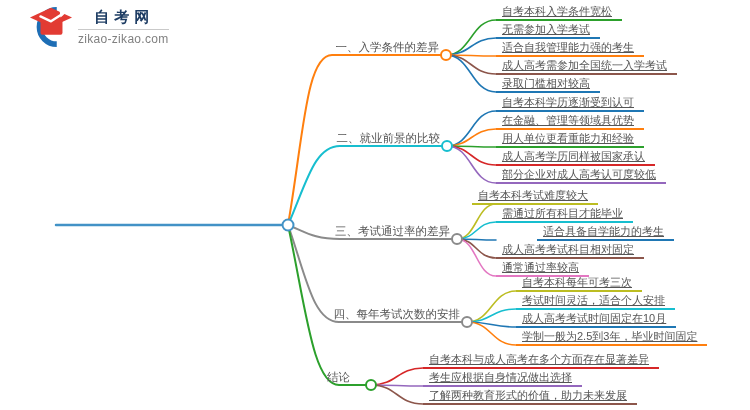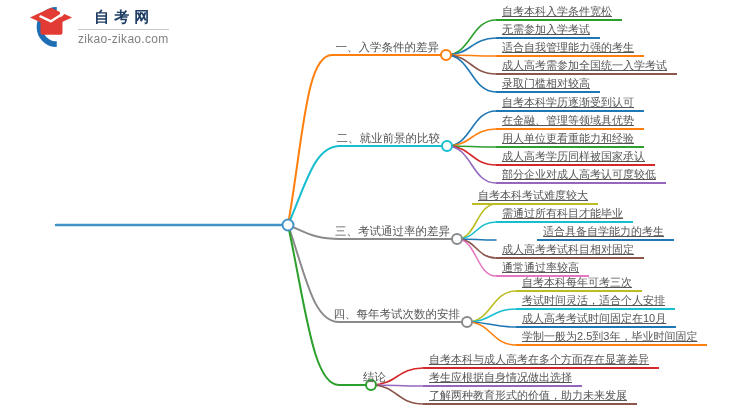--- a/index.html
+++ b/index.html
@@ -109,15 +109,15 @@
       <div class="mm-text mm-leaf" style="left: 496px; top: 260px; border-bottom-color: rgb(227, 119, 194);">通常通过率较高</div>
       <div class="mm-text mm-branch" style="right: 300px; top: 223px;">三、考试通过率的差异</div>
       <div class="mm-text mm-leaf" style="left: 516px; top: 275px; border-bottom-color: rgb(188, 189, 34);">自考本科每年可考三次</div>
       <div class="mm-text mm-leaf" style="left: 516px; top: 293px; border-bottom-color: rgb(23, 190, 207);">考试时间灵活，适合个人安排</div>
       <div class="mm-text mm-leaf" style="left: 516px; top: 311px; border-bottom-color: rgb(31, 119, 180);">成人高考考试时间固定在10月</div>
       <div class="mm-text mm-leaf" style="left: 516px; top: 329px; border-bottom-color: rgb(255, 127, 14);">学制一般为2.5到3年，毕业时间固定</div>
       <div class="mm-text mm-branch" style="right: 290px; top: 306px;">四、每年考试次数的安排</div>
       <div class="mm-text mm-leaf" style="left: 423px; top: 352px; border-bottom-color: rgb(214, 39, 40);">自考本科与成人高考在多个方面存在显著差异</div>
       <div class="mm-text mm-leaf" style="left: 423px; top: 370px; border-bottom-color: rgb(148, 103, 189);">考生应根据自身情况做出选择</div>
       <div class="mm-text mm-leaf" style="left: 423px; top: 388px; border-bottom-color: rgb(140, 86, 75);">了解两种教育形式的价值，助力未来发展</div>
-      <div class="mm-text mm-branch" style="right: 364px; top: 369px;">结论</div>
+      <div class="mm-text mm-branch" style="right: 400px; top: 369px;">结论</div>
     </div>
 </div>
 
 </body></html>

